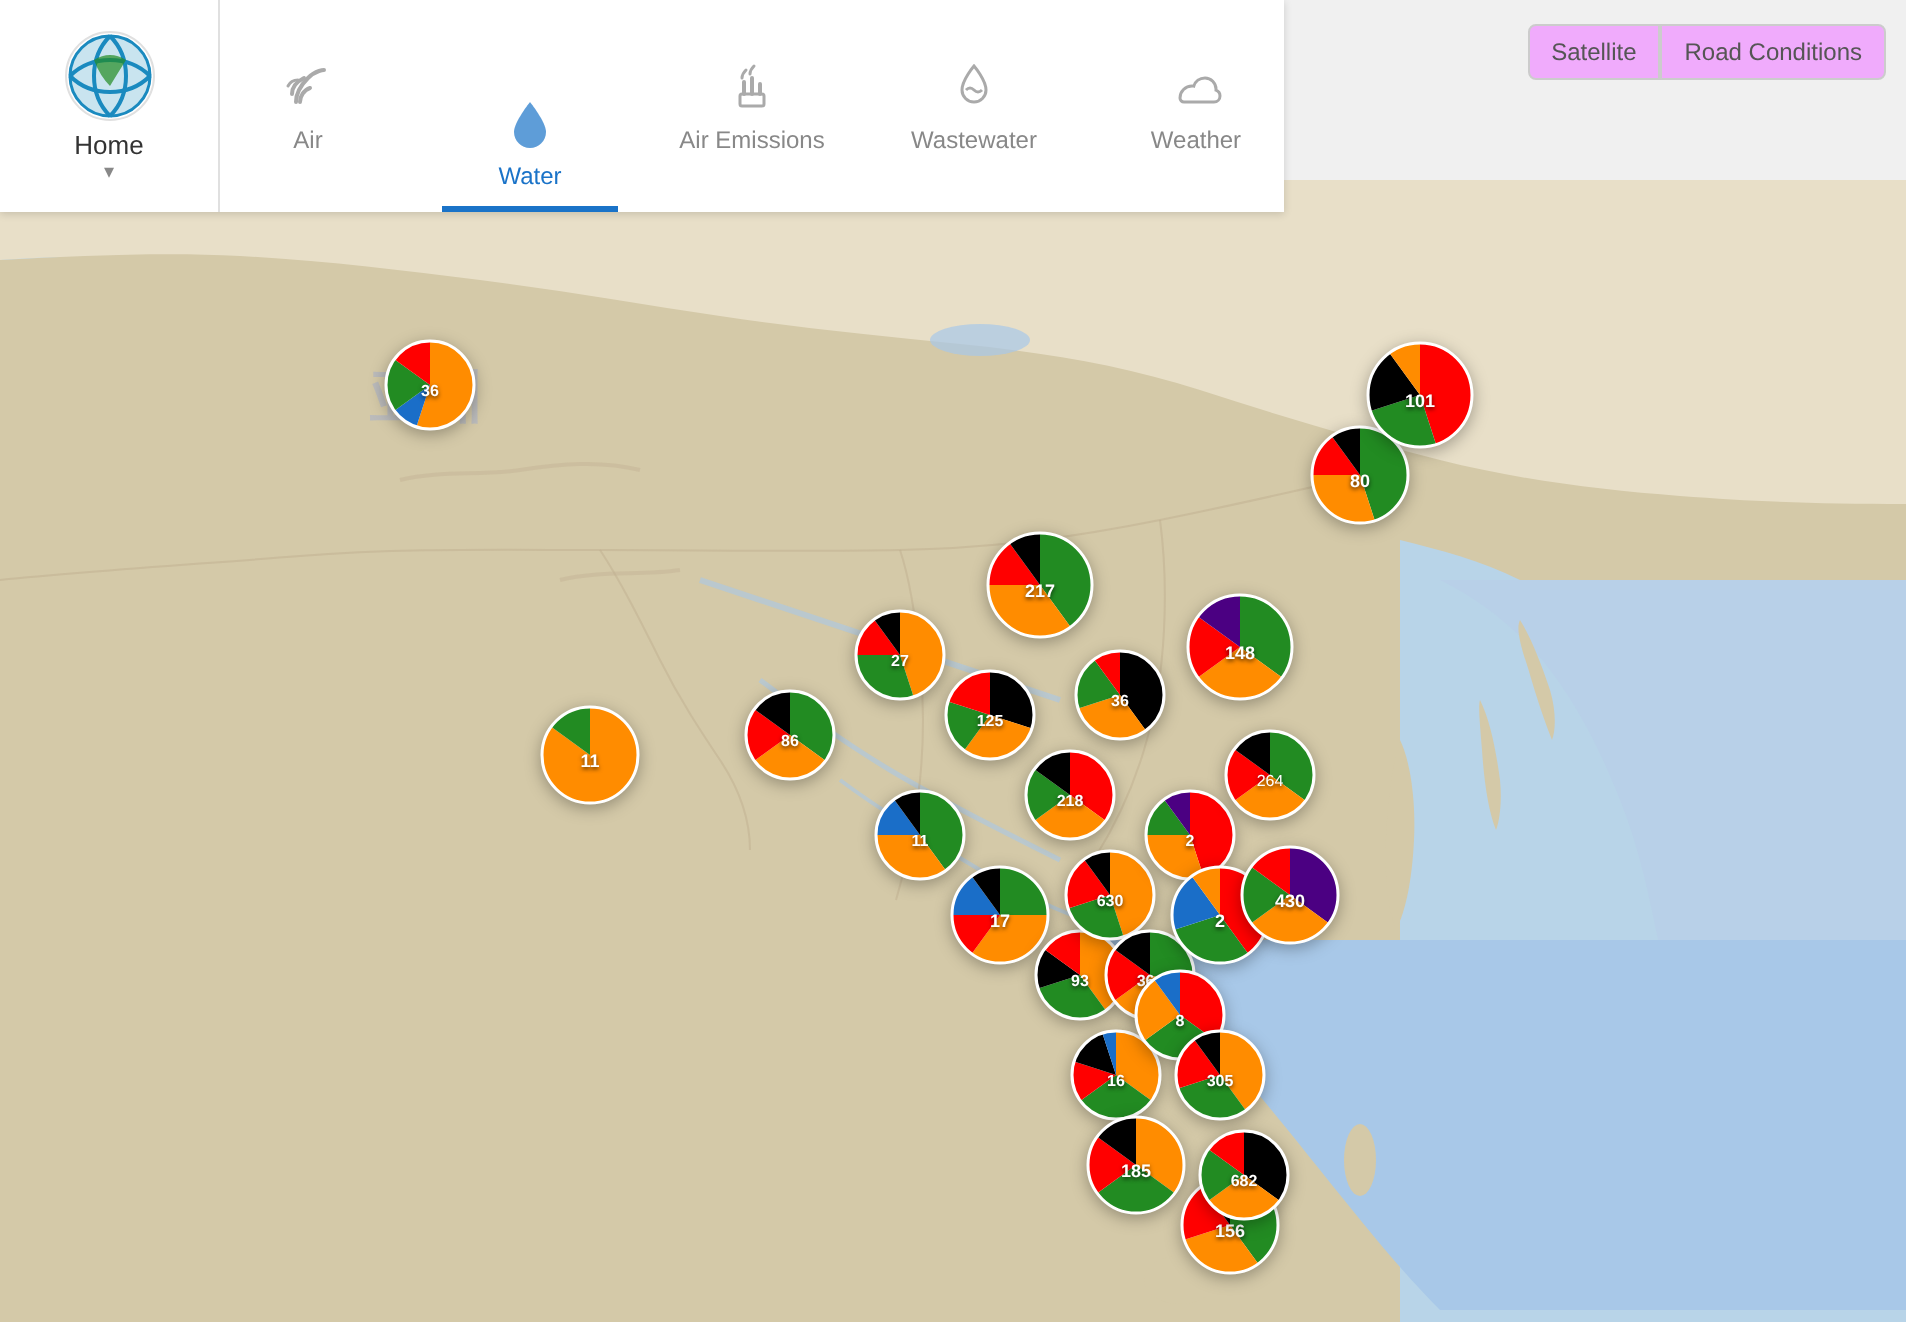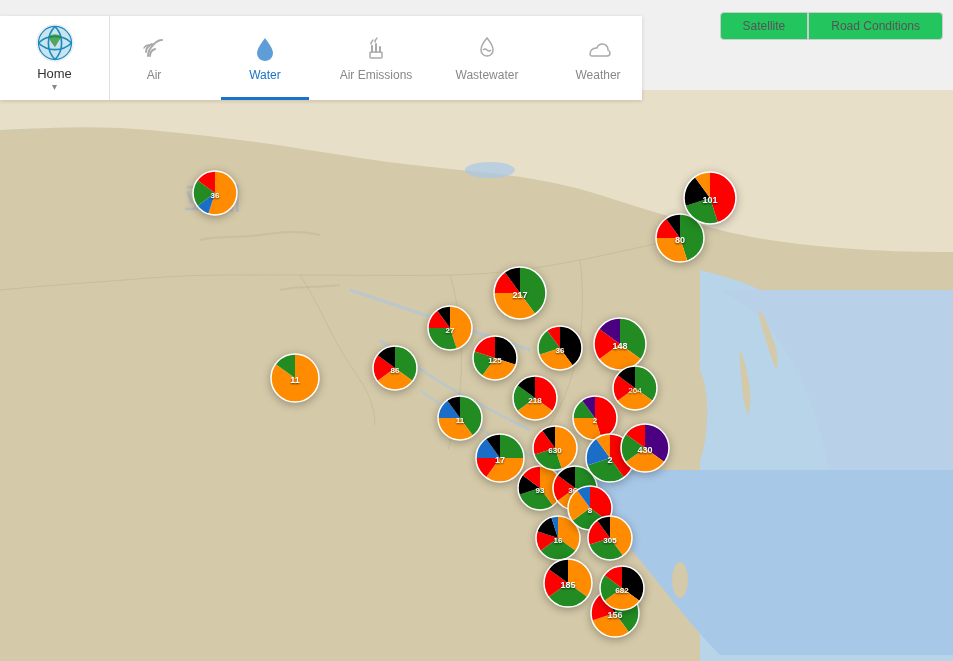--- a/index.html
+++ b/index.html
@@ -1,22 +1,22 @@
 <!DOCTYPE html>
 <html><head>
   <meta charset="utf-8">
   <style>
     * { margin: 0; padding: 0; box-sizing: border-box; }
     body { font-family: Arial, sans-serif; width: 953px; height: 661px; overflow: hidden; background: #f0f0f0; }
 
     
     #header {
       position: absolute;
-      top: 16px; left: 0;
-      height: 84px;
+      top: 0; left: 0;
+      height: 106px;
       display: flex;
       align-items: stretch;
       background: white;
       z-index: 100;
       box-shadow: 0 1px 4px rgba(0,0,0,0.15);
     }
 
     #home-btn {
       display: flex;
       flex-direction: column;
@@ -52,20 +52,21 @@
       justify-content: center;
       width: 88px;
       cursor: pointer;
       border-bottom: 3px solid transparent;
       padding: 8px 4px;
       color: #888;
     }
     .nav-tab.active {
       border-bottom: 3px solid #1a73c8;
       color: #1a73c8;
+      justify-content: flex-end;
     }
     .nav-tab .tab-icon {
       width: 32px;
       height: 32px;
       display: flex;
       align-items: center;
       justify-content: center;
       margin-bottom: 4px;
     }
     .nav-tab .tab-label {
@@ -75,23 +76,23 @@
     
     .map-toggles {
       position: absolute;
       top: 12px;
       right: 10px;
       z-index: 200;
       display: flex;
       gap: 0;
     }
     .map-toggle-btn {
-      background: #22c55e;
+      background: #f0abfc;
       border: 1px solid #ccc;
-      padding: 6px 22px;
+      padding: 6px 11px;
       font-size: 12px;
       color: #555;
       cursor: pointer;
     }
     .map-toggle-btn:first-child {
       border-radius: 4px 0 0 4px;
     }
     .map-toggle-btn:last-child {
       border-radius: 0 4px 4px 0;
     }
@@ -414,21 +415,21 @@
           <circle cx="26" cy="26" r="24" fill="none" stroke="white" stroke-width="1.5"></circle>
         </svg><div style="position: absolute; top: 50%; left: 50%; transform: translate(-50%, -50%); color: white; font-size: 9px; font-weight: bold; text-align: center; pointer-events: none; text-shadow: rgba(0, 0, 0, 0.7) 0px 1px 2px; white-space: nowrap;">156</div></div>
       <div style="position: absolute; left: 622px; top: 500px; transform: translate(-50%, -50%); cursor: pointer;"><svg width="48" height="48" viewBox="0 0 48 48" style="filter: drop-shadow(rgba(0, 0, 0, 0.3) 0px 2px 4px);">
           <circle cx="24" cy="24" r="22" fill="white"></circle>
           <path d="M 24 24 L 41.798373876248846 36.93127555043441 A 22 22 0 0 0 24 2 Z" fill="#000"></path>
           <path d="M 24 24 L 6.201626123751158 36.931275550434414 A 22 22 0 0 0 41.798373876248846 36.93127555043441 Z" fill="#FF8C00"></path>
           <path d="M 24 24 L 6.201626123751154 11.068724449565593 A 22 22 0 0 0 6.201626123751158 36.931275550434414 Z" fill="#228B22"></path>
           <path d="M 24 24 L 23.999999999999996 2 A 22 22 0 0 0 6.201626123751154 11.068724449565593 Z" fill="#FF0000"></path>
           <circle cx="24" cy="24" r="22" fill="none" stroke="white" stroke-width="1.5"></circle>
         </svg><div style="position: absolute; top: 50%; left: 50%; transform: translate(-50%, -50%); color: white; font-size: 8px; font-weight: bold; text-align: center; pointer-events: none; text-shadow: rgba(0, 0, 0, 0.7) 0px 1px 2px; white-space: nowrap;">682</div></div>
-      <div style="position: absolute; left: 620px; top: 256px; transform: translate(-50%, -50%); cursor: pointer;"><svg width="56" height="56" viewBox="0 0 56 56" style="filter: drop-shadow(rgba(0, 0, 0, 0.3) 0px 2px 4px);">
+      <div style="position: absolute; left: 620px; top: 236px; transform: translate(-50%, -50%); cursor: pointer;"><svg width="56" height="56" viewBox="0 0 56 56" style="filter: drop-shadow(rgba(0, 0, 0, 0.3) 0px 2px 4px);">
           <circle cx="28" cy="28" r="26" fill="white"></circle>
           <path d="M 28 28 L 49.03444185374863 43.2824165596043 A 26 26 0 0 0 28 2 Z" fill="#228B22"></path>
           <path d="M 28 28 L 6.965558146251368 43.2824165596043 A 26 26 0 0 0 49.03444185374863 43.2824165596043 Z" fill="#FF8C00"></path>
           <path d="M 28 28 L 6.9655581462513645 12.717583440395702 A 26 26 0 0 0 6.965558146251368 43.2824165596043 Z" fill="#FF0000"></path>
           <path d="M 28 28 L 27.999999999999996 2 A 26 26 0 0 0 6.9655581462513645 12.717583440395702 Z" fill="#4B0082"></path>
           <circle cx="28" cy="28" r="26" fill="none" stroke="white" stroke-width="1.5"></circle>
         </svg><div style="position: absolute; top: 50%; left: 50%; transform: translate(-50%, -50%); color: white; font-size: 9px; font-weight: bold; text-align: center; pointer-events: none; text-shadow: rgba(0, 0, 0, 0.7) 0px 1px 2px; white-space: nowrap;">148</div></div>
       <div style="position: absolute; left: 635px; top: 300px; transform: translate(-50%, -50%); cursor: pointer;"><svg width="48" height="48" viewBox="0 0 48 48" style="filter: drop-shadow(rgba(0, 0, 0, 0.3) 0px 2px 4px);">
           <circle cx="24" cy="24" r="22" fill="white"></circle>
           <path d="M 24 24 L 41.798373876248846 36.93127555043441 A 22 22 0 0 0 24 2 Z" fill="#228B22"></path>

